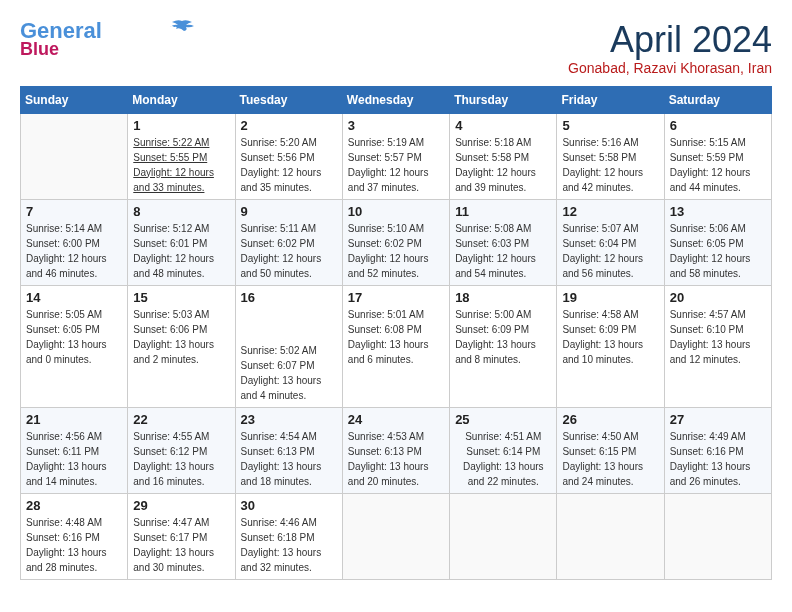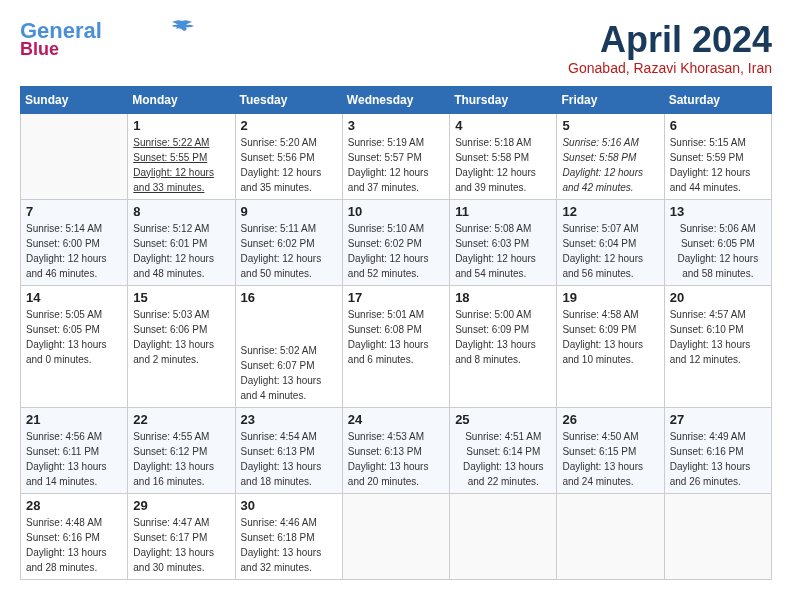--- a/index.html
+++ b/index.html
@@ -34,21 +34,21 @@
       width: 28px;
       height: 18px;
       margin-left: 52px;
       margin-top: -6px;
     }
     .title-block {
       text-align: right;
     }
     .month-title {
       font-size: 36px;
-      font-weight: bold;
+      font-weight: normal;
       color: #1a3a5c;
       line-height: 1.1;
     }
     .subtitle {
       font-size: 14px;
       color: #b91c1c;
     }
     .calendar {
       width: 100%;
       border-collapse: collapse;
@@ -148,21 +148,21 @@
         </td>
         <td>
           <div class="day-number">4</div>
           <div class="day-info" style="white-space: pre-line;">Sunrise: 5:18 AM
 Sunset: 5:58 PM
 Daylight: 12 hours
 and 39 minutes.</div>
         </td>
         <td>
           <div class="day-number">5</div>
-          <div class="day-info" style="white-space: pre-line; font-style: italic;">Sunrise: 5:16 AM
+          <div class="day-info" style="white-space: pre-line;">Sunrise: 5:16 AM
 Sunset: 5:58 PM
 Daylight: 12 hours
 and 42 minutes.</div>
         </td>
         <td>
           <div class="day-number">6</div>
           <div class="day-info" style="white-space: pre-line;">Sunrise: 5:15 AM
 Sunset: 5:59 PM
 Daylight: 12 hours
 and 44 minutes.</div>
@@ -206,21 +206,21 @@
         </td>
         <td>
           <div class="day-number">12</div>
           <div class="day-info" style="white-space: pre-line;">Sunrise: 5:07 AM
 Sunset: 6:04 PM
 Daylight: 12 hours
 and 56 minutes.</div>
         </td>
         <td>
           <div class="day-number">13</div>
-          <div class="day-info" style="white-space: pre-line; text-align: center;">Sunrise: 5:06 AM
+          <div class="day-info" style="white-space: pre-line;">Sunrise: 5:06 AM
 Sunset: 6:05 PM
 Daylight: 12 hours
 and 58 minutes.</div>
         </td>
       </tr>
       <tr>
         <td>
           <div class="day-number">14</div>
           <div class="day-info" style="white-space: pre-line;">Sunrise: 5:05 AM
 Sunset: 6:05 PM

